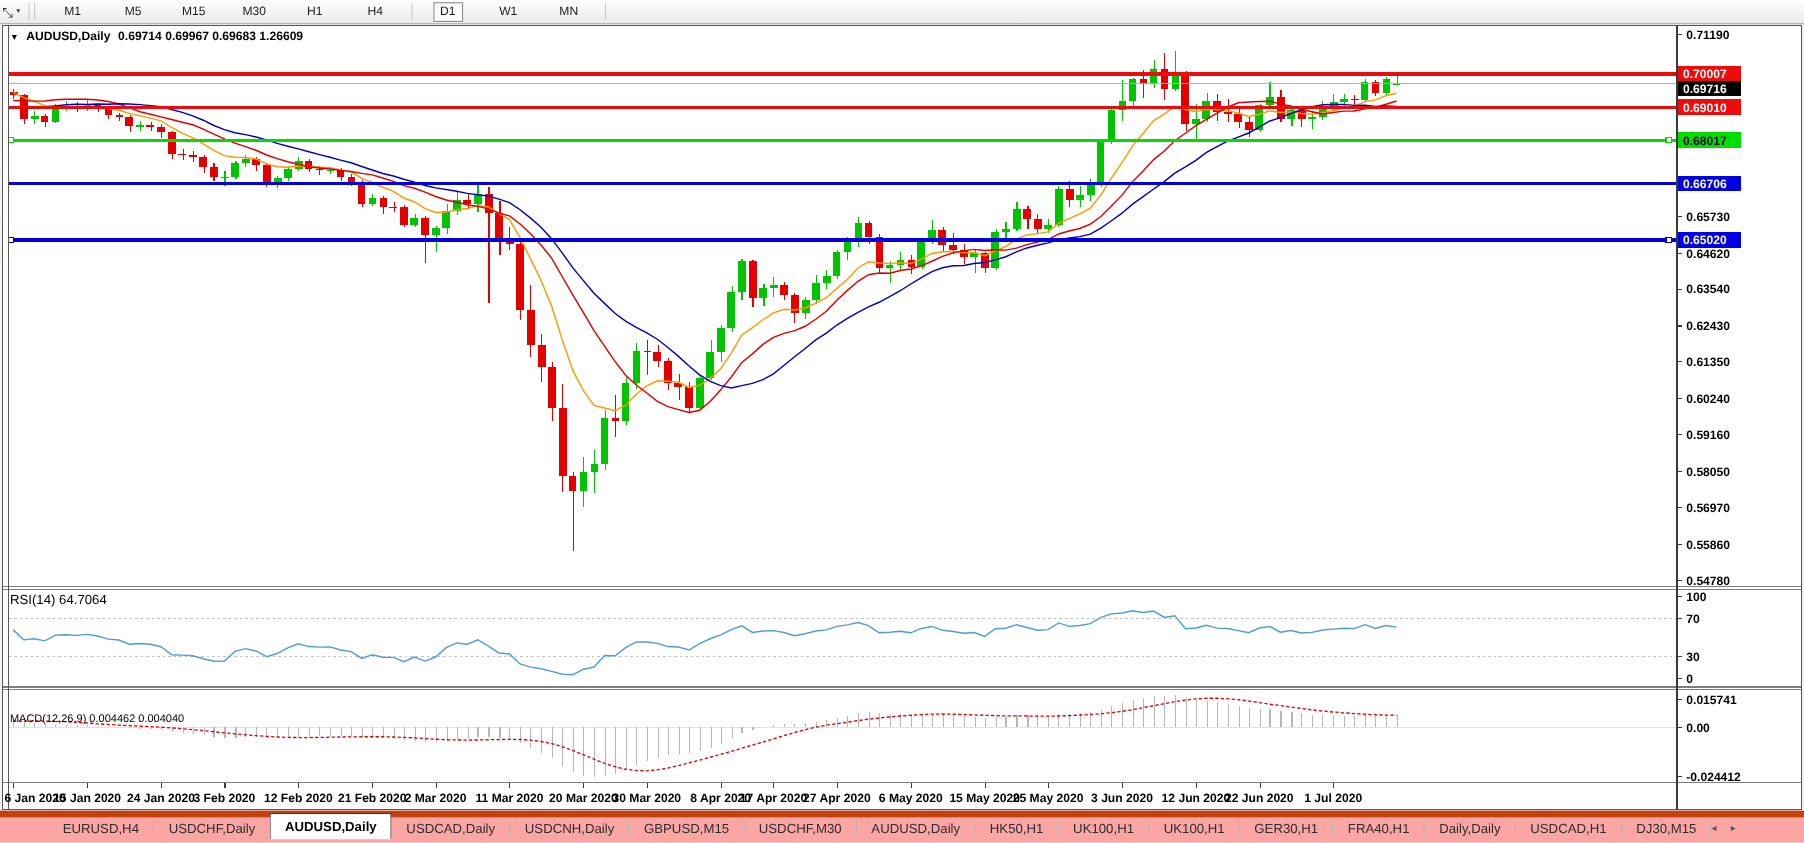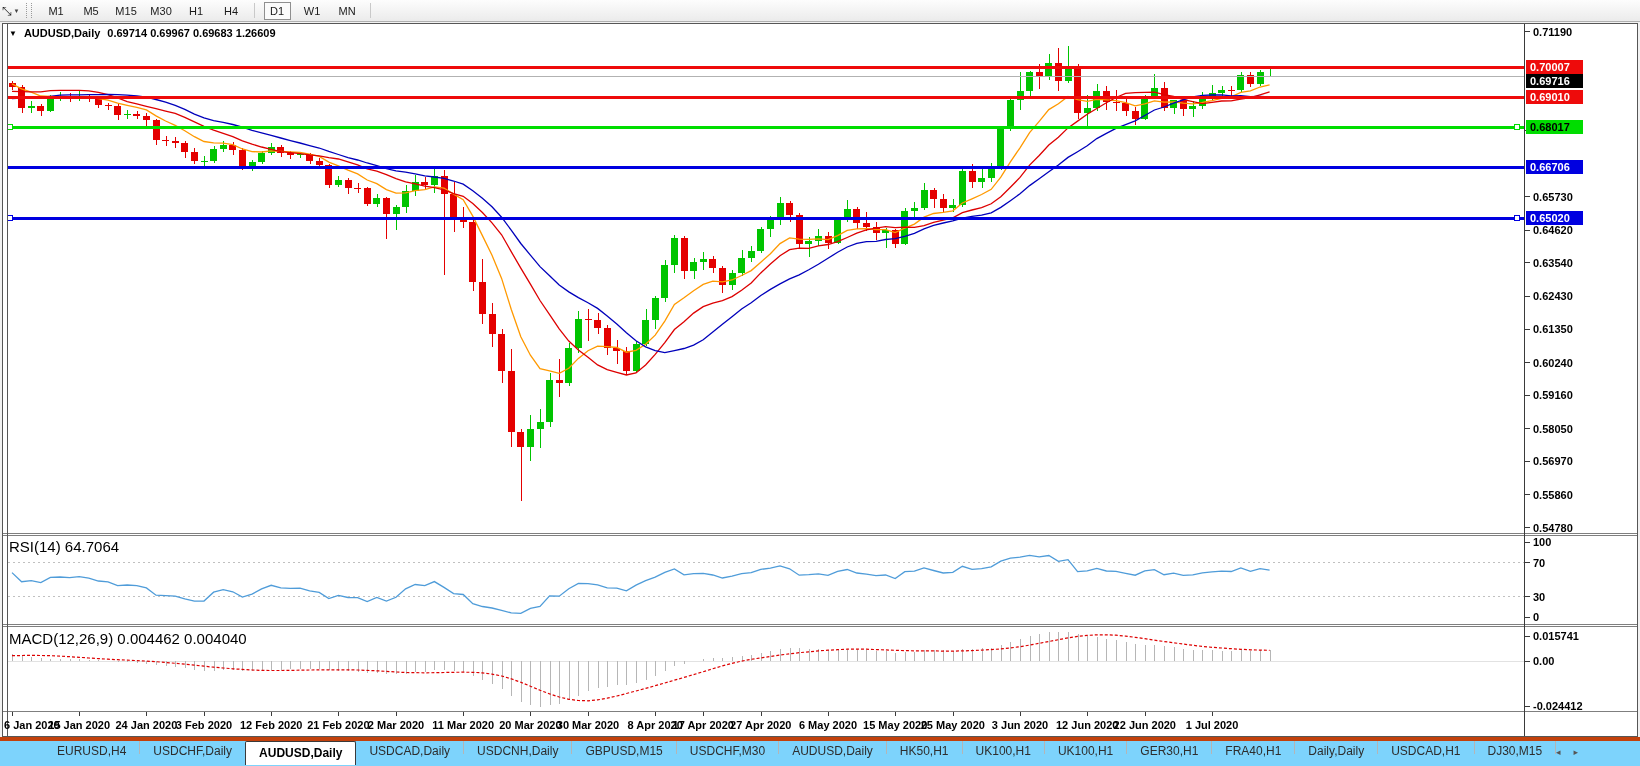--- a/index.html
+++ b/index.html
@@ -7,33 +7,33 @@
        font-family:"Liberation Sans",sans-serif;overflow:hidden}
   #app{position:absolute;left:0;top:0;width:1640px;height:766px}
   
   #toolbar{position:absolute;left:0;top:0;width:100%;height:22px;
     background:linear-gradient(#fdfdfd,#ebebeb);border-bottom:1px solid #b0b0b0;
     display:flex;align-items:center;z-index:6;box-sizing:border-box}
   #tool-icon{display:flex;align-items:center;gap:2px;padding:0 3px 0 2px;font-size:12px;color:#222}
   #tool-icon .dd{font-size:6px;color:#444}
   .grip{width:4px;height:15px;border-left:1px dotted #9a9a9a;border-right:1px dotted #9a9a9a;margin:0 7px 0 3px}
   button.tf{width:27px;height:18px;border:1px solid transparent;background:transparent;
-    font:11px "Liberation Sans",sans-serif;color:#1b1b1b;padding:0;margin:0 4px;cursor:default}
+    font:11px "Liberation Sans",sans-serif;color:#1b1b1b;padding:0;margin:0 14px;cursor:default}
   button.tf.active{background:#fbfbfb;border-color:#8f8f8f}
   .tsep{width:1px;height:15px;background:#c9c9c9;margin:0 5px}
   
   #chart-svg{position:absolute;left:0;top:0;z-index:1}
   #chart-title{position:absolute;left:9px;top:27px;font-size:11px;font-weight:bold;color:#000;
     z-index:4;display:flex;gap:7px;align-items:center;white-space:nowrap}
   #chart-title .arrow{font-size:8px;line-height:11px}
-  #rsi-label{position:absolute;left:9px;top:538px;font-size:15px;color:#000;z-index:4}
-  #macd-label{position:absolute;left:9px;top:630px;font-size:15px;color:#000;z-index:4}
+  #rsi-label{position:absolute;left:9px;top:538px;font-size:12px;color:#000;z-index:4}
+  #macd-label{position:absolute;left:9px;top:648px;font-size:10px;color:#000;z-index:4}
   
-  #tabbar{position:absolute;left:0;top:737px;width:100%;height:29px;background:#7dd3fc;
-    border-top:4px solid #c2410c;display:flex;padding-left:44px;
+  #tabbar{position:absolute;left:0;top:737px;width:100%;height:29px;background:#fca5a5;
+    border-top:6px solid #c2410c;display:flex;align-items:flex-end;padding-left:44px;
     box-sizing:border-box;z-index:6}
   .tab{height:20px;line-height:20px;padding:0 13px;font-size:12px;color:#2d2d2d;margin-bottom:3px;white-space:nowrap}
   .tab.active{background:#fff;border:1px solid #3a3a3a;border-bottom:none;font-weight:bold;color:#000;
     height:23px;line-height:23px;border-radius:2px 2px 0 0}
   .tab-sep{width:1px;height:13px;background:#b5b5b5;margin-bottom:7px}
   .tab-arrows{position:absolute;right:62px;bottom:9px;display:flex;gap:13px;font-size:9px;color:#555;z-index:7}
   #chart-svg text{font-family:"Liberation Sans",sans-serif}
 </style>
 </head>
 <body>

